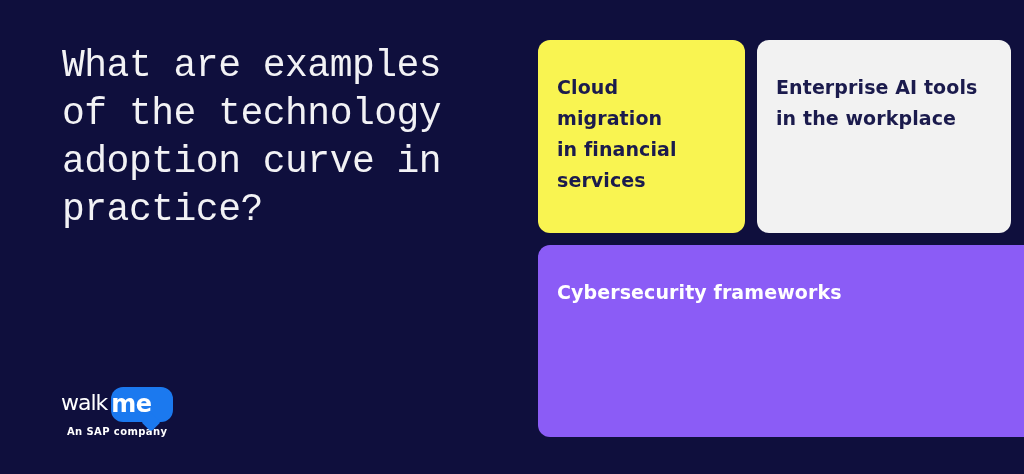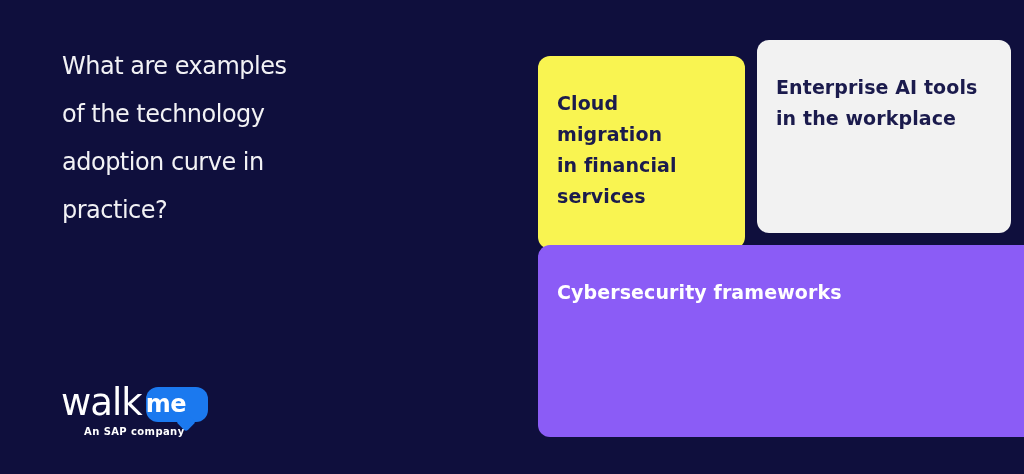--- a/index.html
+++ b/index.html
@@ -15,26 +15,27 @@
     font-family: "DejaVu Sans", "Liberation Sans", sans-serif;
   }
 
   
   .heading {
     position: absolute;
     left: 62px;
     top: 42px;
     width: 470px;
     margin: 0;
-    font-size: 24px;
+    font-size: 38px;
     line-height: 48px;
     font-weight: 500;
     letter-spacing: -0.5px;
     color: #F2F2F5;
     white-space: pre-line;
+    font-family: Liberation Mono, monospace;
   }
 
   
   .card {
     position: absolute;
     border-radius: 12px;
     box-sizing: border-box;
     padding: 32px 18px 0 19px;
   }
   .card-label {
@@ -45,21 +46,20 @@
     letter-spacing: 0.1px;
     white-space: pre-line;
   }
   .card-yellow {
     left: 538px;
     top: 40px;
     width: 207px;
     height: 193px;
     background: #F9F451;
     color: #1B1B4D;
-    margin-top: 16px;
   }
   .card-white {
     left: 757px;
     top: 40px;
     width: 254px;
     height: 193px;
     background: #F2F2F2;
     color: #1B1B4D;
   }
   .card-blue {
@@ -75,21 +75,21 @@
   .logo {
     position: absolute;
     left: 61px;
     top: 386px;
   }
   .logo-row {
     display: flex;
     align-items: flex-start;
   }
   .logo-walk {
-    font-size: 37px;
+    font-size: 22px;
     line-height: 34px;
     font-weight: 500;
     letter-spacing: -1px;
     color: #FFFFFF;
   }
   .logo-bubble {
     position: relative;
     margin-left: 4px;
     margin-top: 1px;
     width: 62px;

